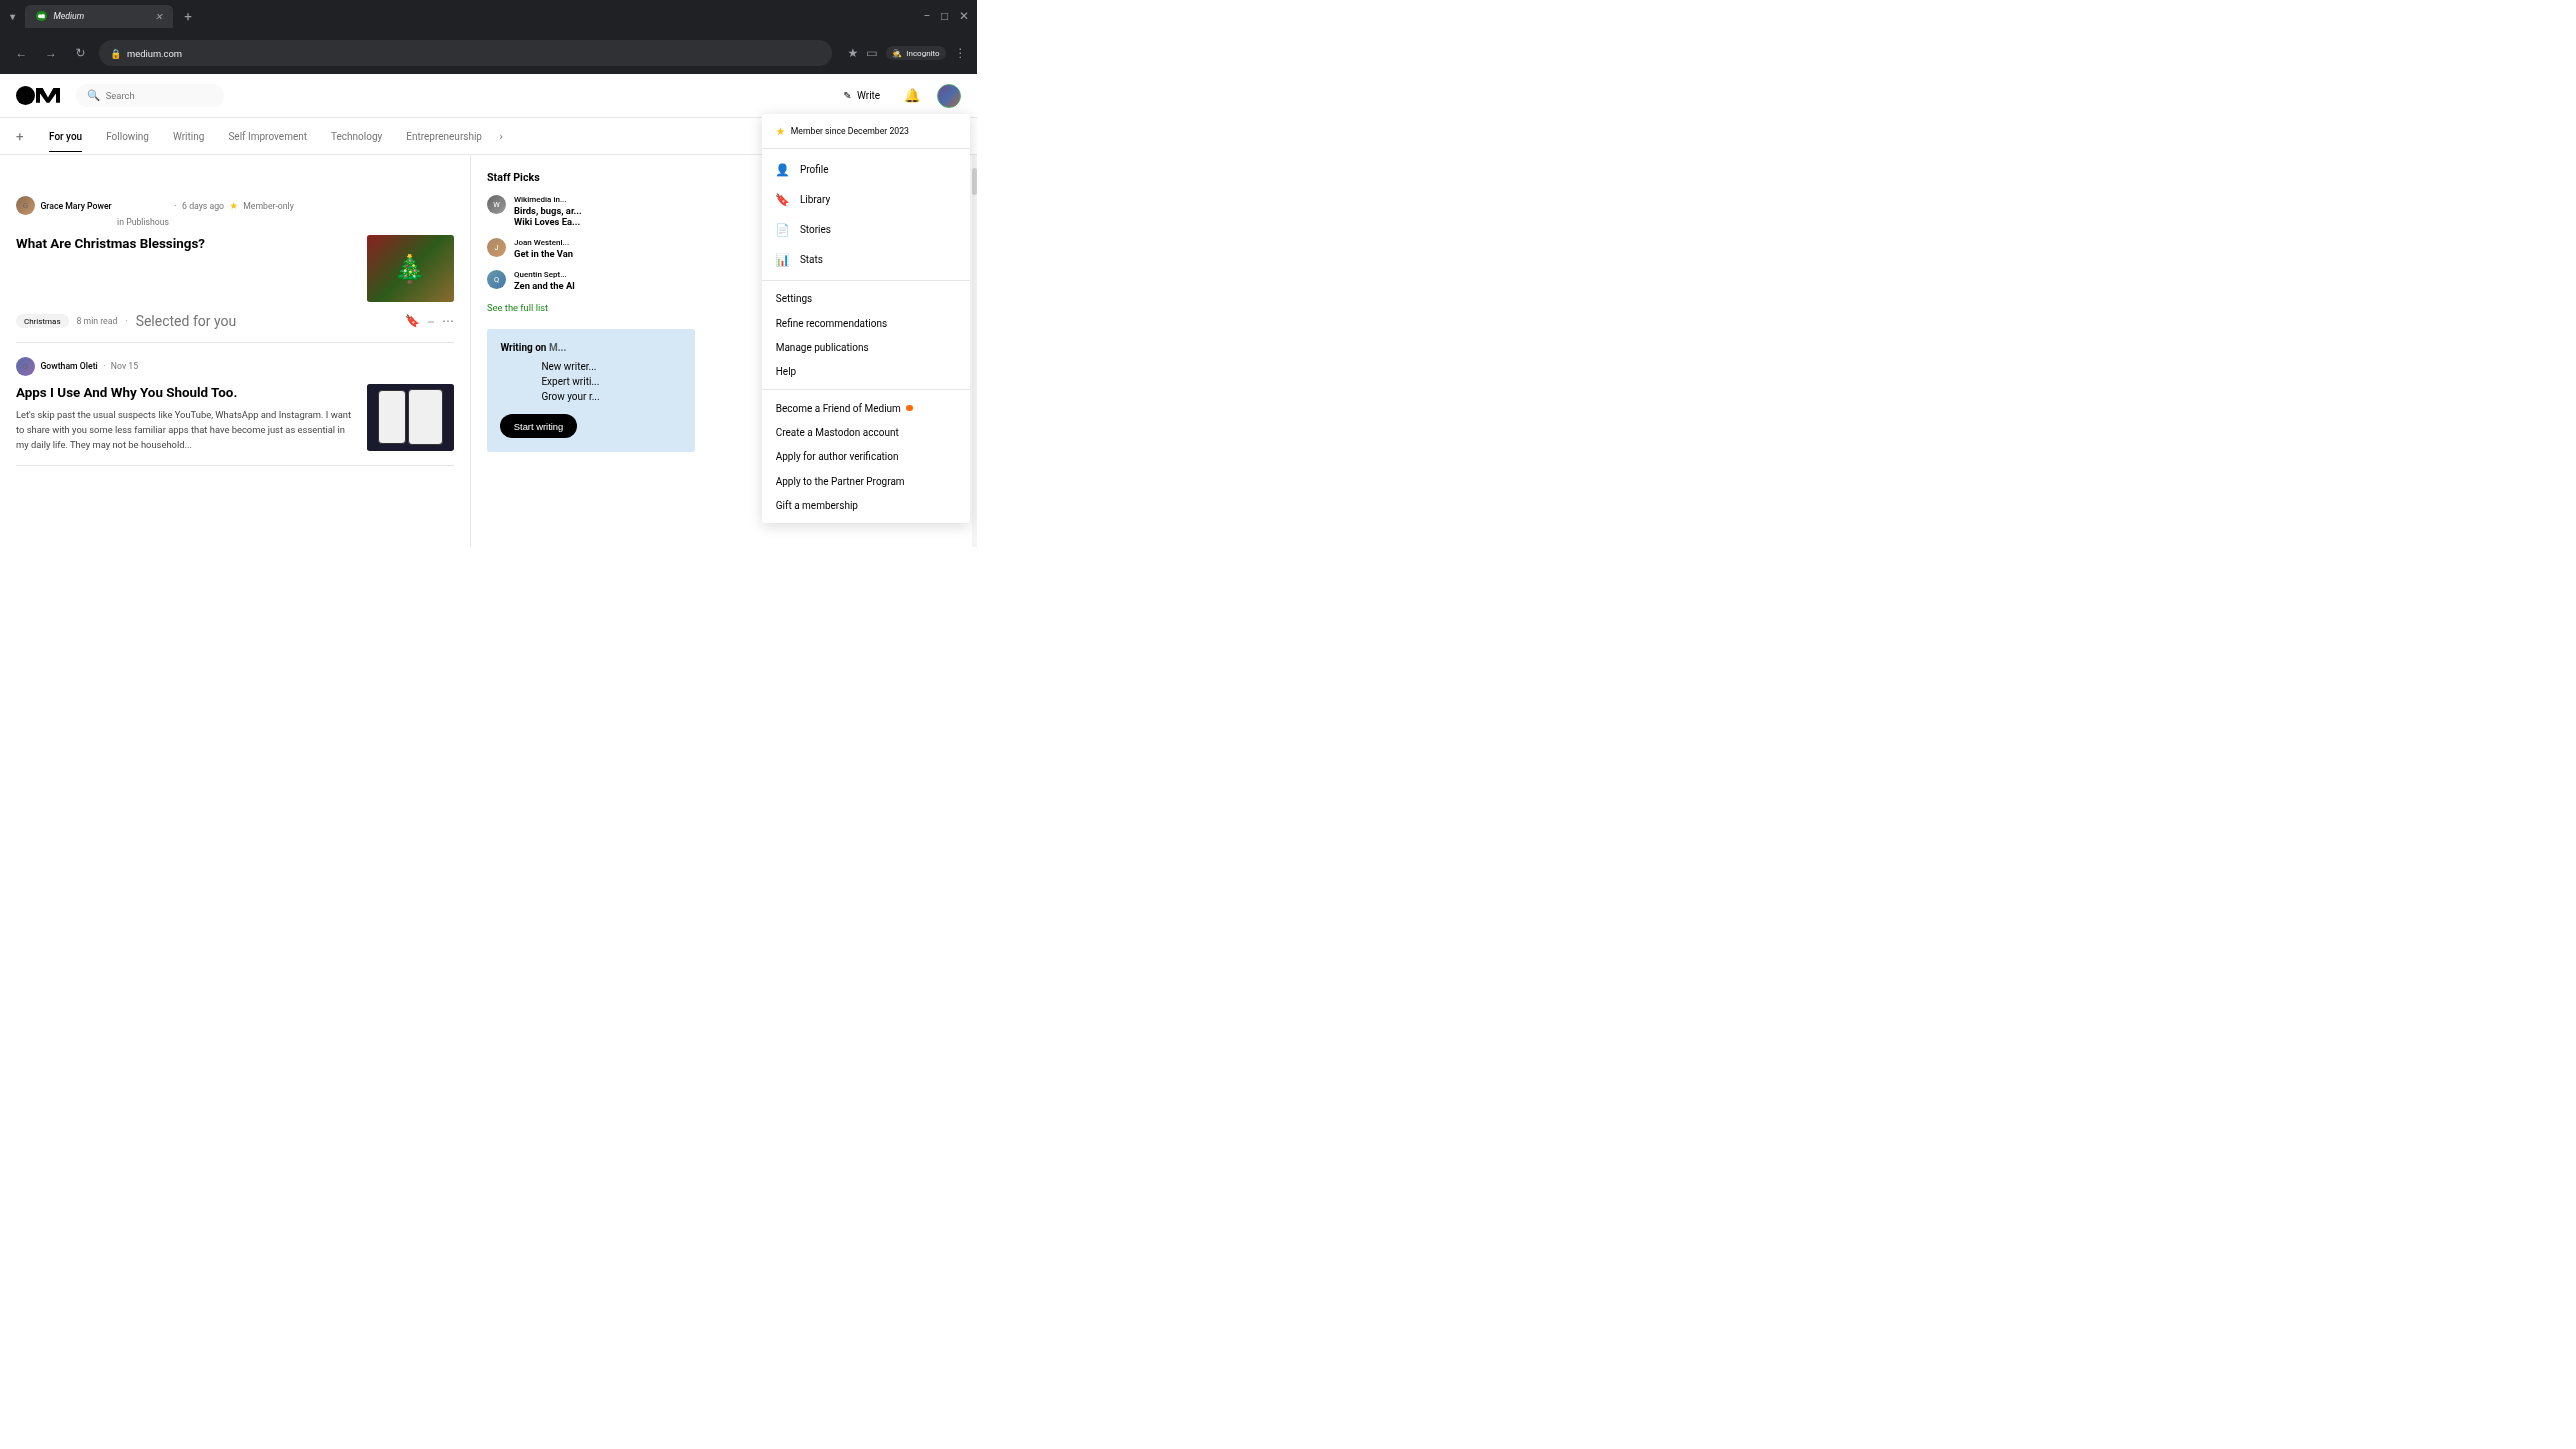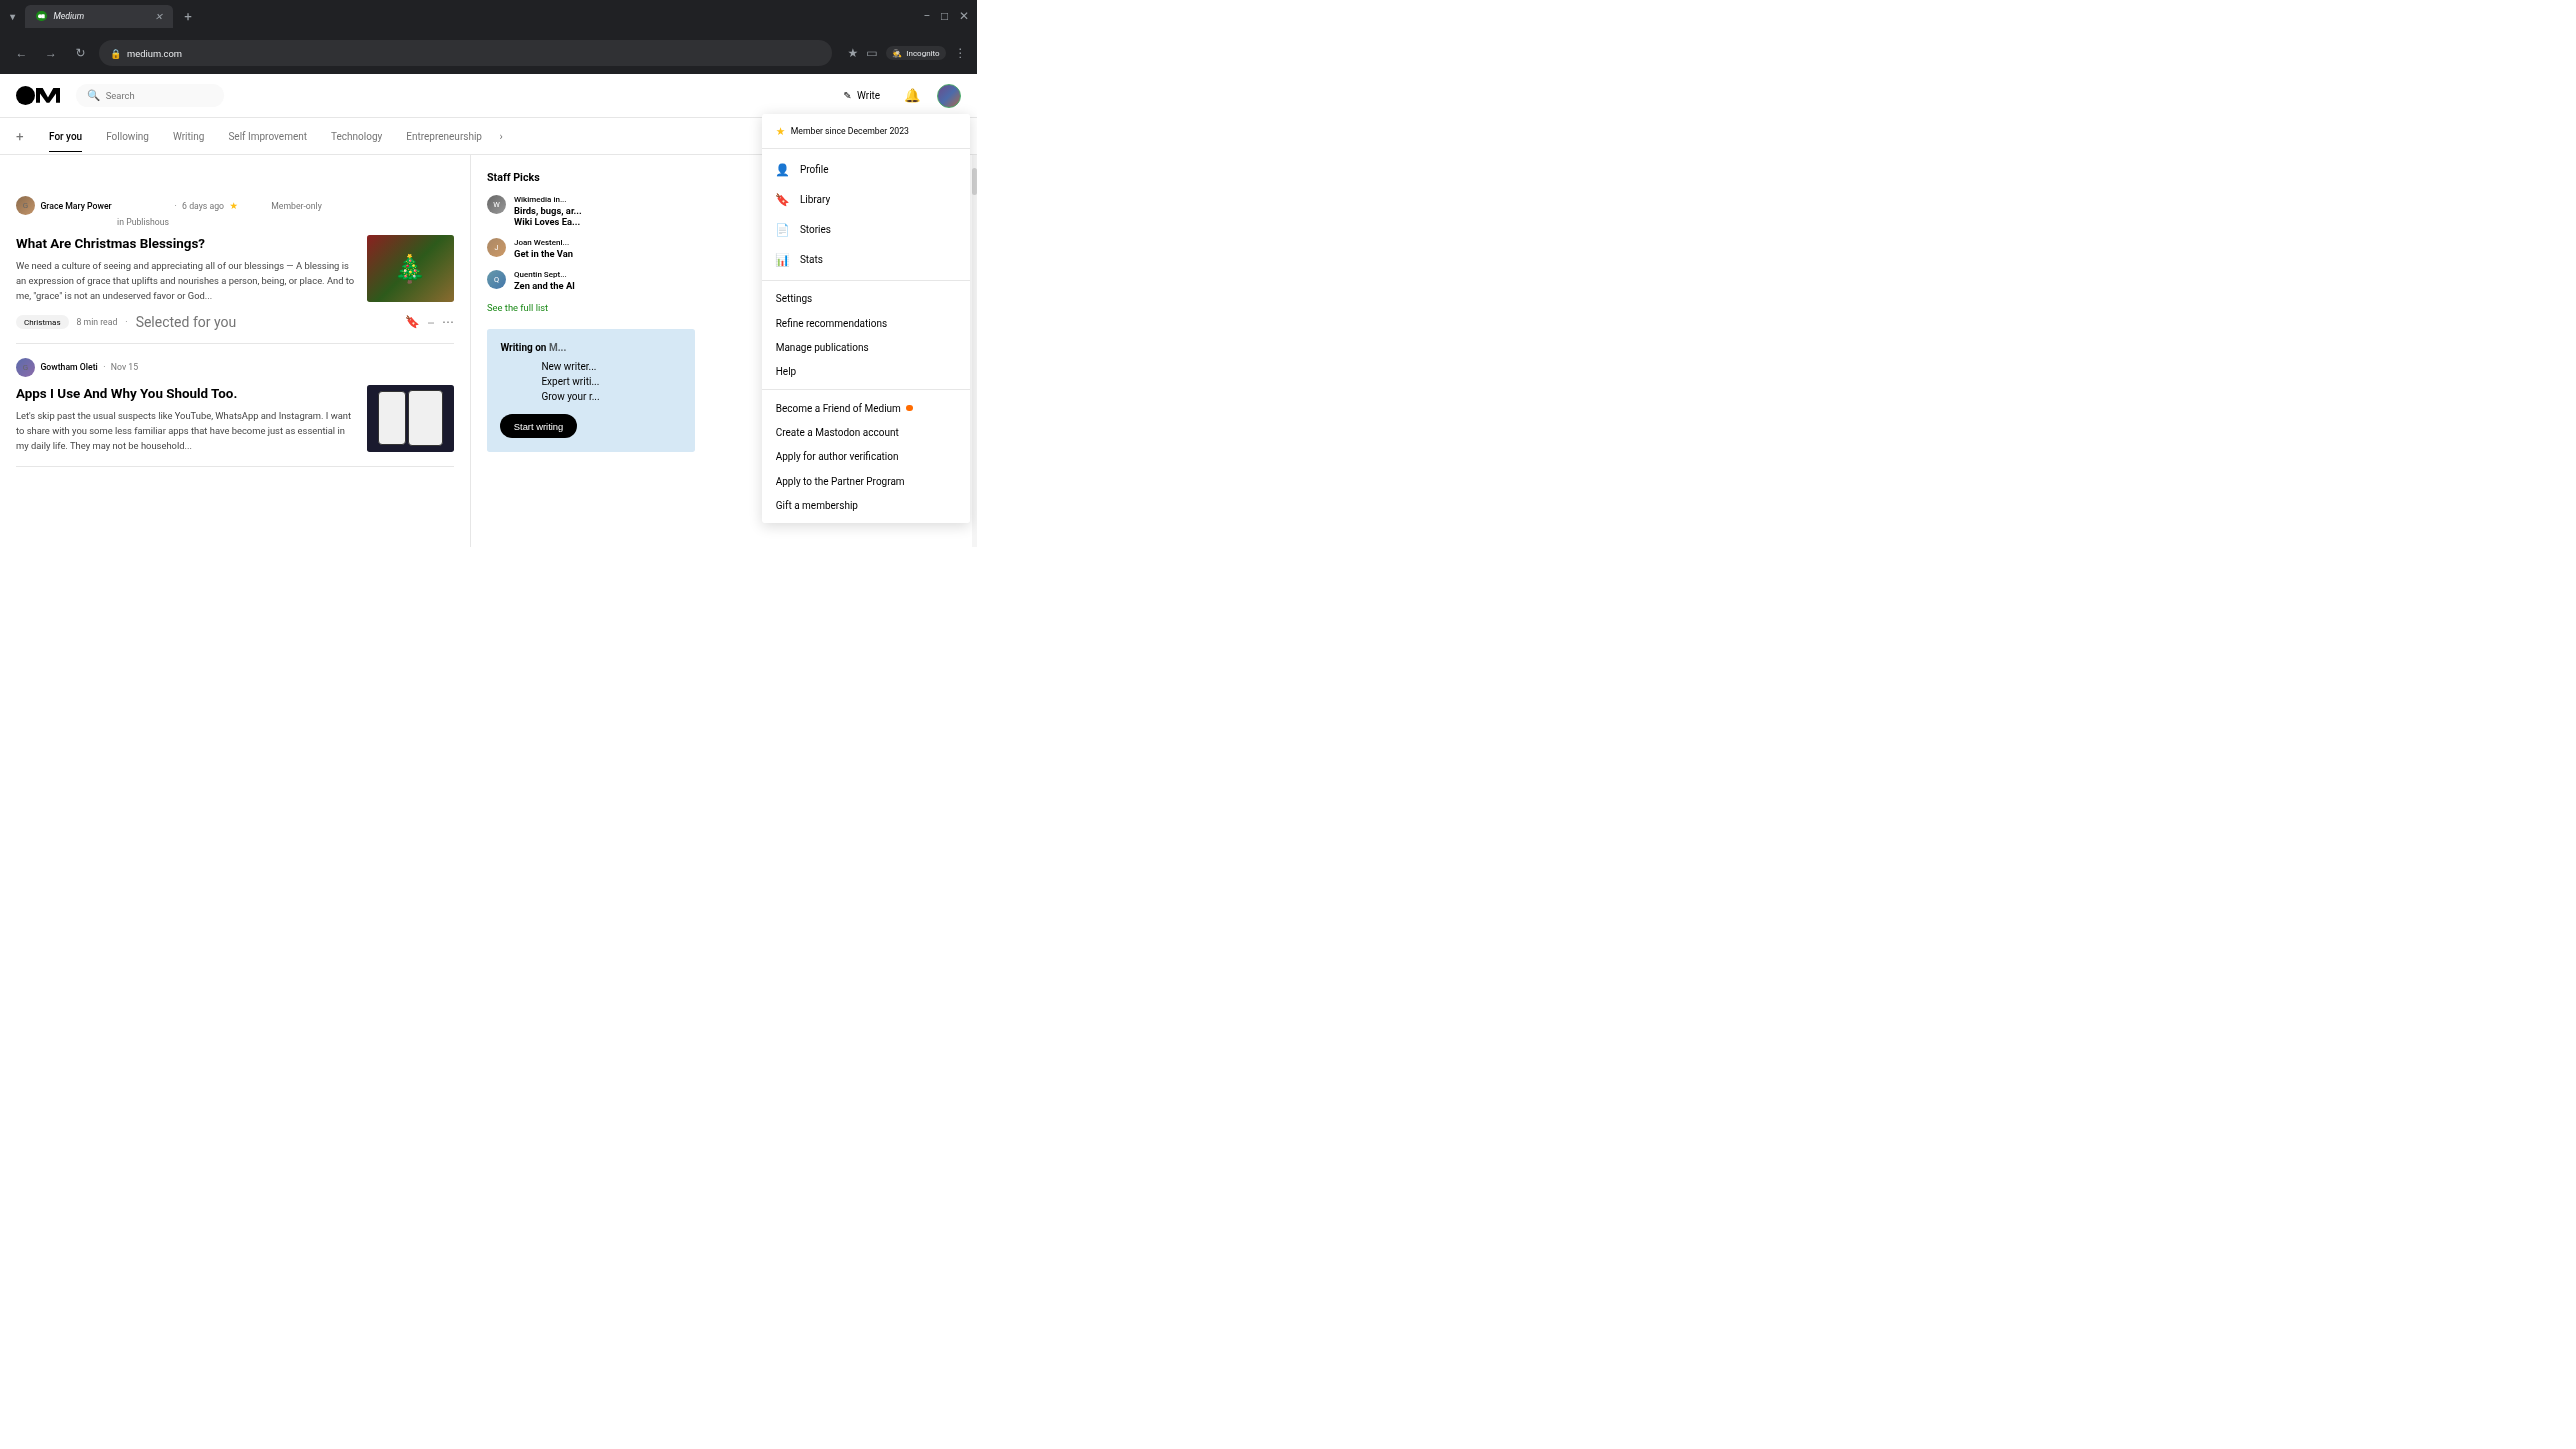--- a/index.html
+++ b/index.html
@@ -311,21 +311,20 @@
     .meta-date {
       font-size: 8.7px;
       color: #757575;
     }
     .member-badge {
       display: flex;
       align-items: center;
       gap: 2.7px;
       font-size: 8.7px;
       color: #757575;
-      margin-left: 28px;
     }
     .star-icon {
       color: #FFC017;
       font-size: 9.4px;
     }
     .article-body {
       display: flex;
       gap: 10.7px;
       align-items: flex-start;
     }
@@ -691,21 +690,20 @@
           <span class="author-name">Grace Mary Power</span>
           <span class="author-pub">in <span>Publishous</span></span>
           <span class="meta-dot">·</span>
           <span class="meta-date">6 days ago</span>
           <span class="star-icon">★</span>
           <span class="member-badge">Member-only</span>
         </div>
         <div class="article-body">
           <div class="article-text">
             <div class="article-title">What Are Christmas Blessings?</div>
-            <div class="article-excerpt">We need a culture of seeing and appreciating all of our blessings — A blessing is an expression of grace that uplifts and nourishes a person, being, or place. And to me, "grace" is not an undeserved favor or God...</div>
           </div>
           <div class="article-image christmas">🎄</div>
         </div>
         <div class="article-footer">
           <div class="tag-pill">Christmas</div>
           <span class="read-time">8 min read</span>
           <span class="meta-dot">·</span>
           <span class="selected-label">Selected for you</span>
           <div class="article-actions">
             <span class="action-btn">🔖</span>

